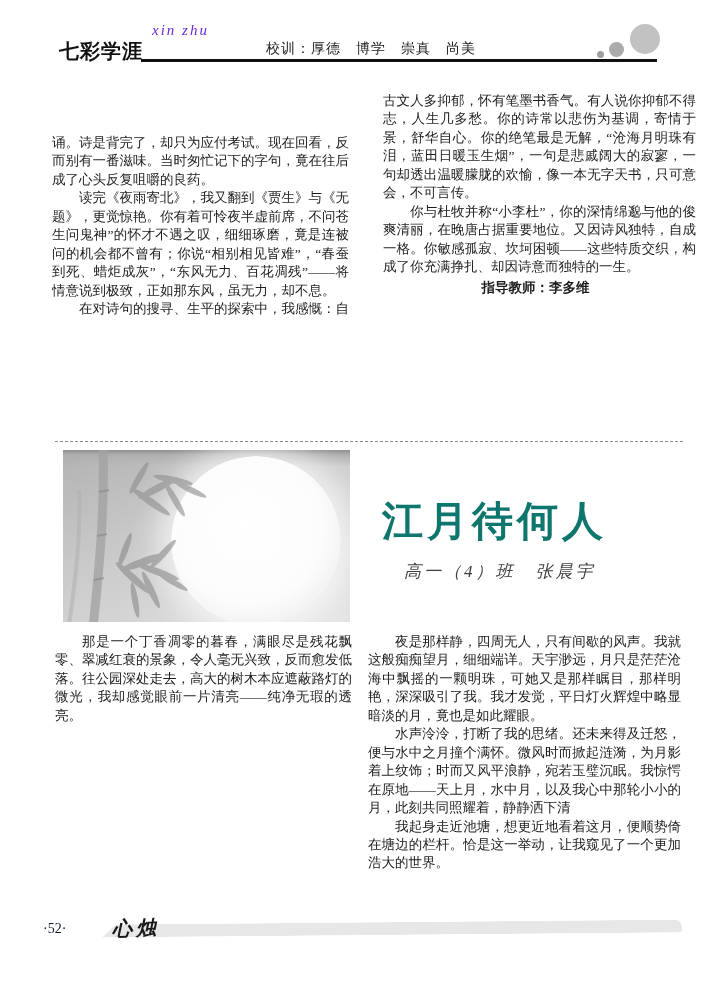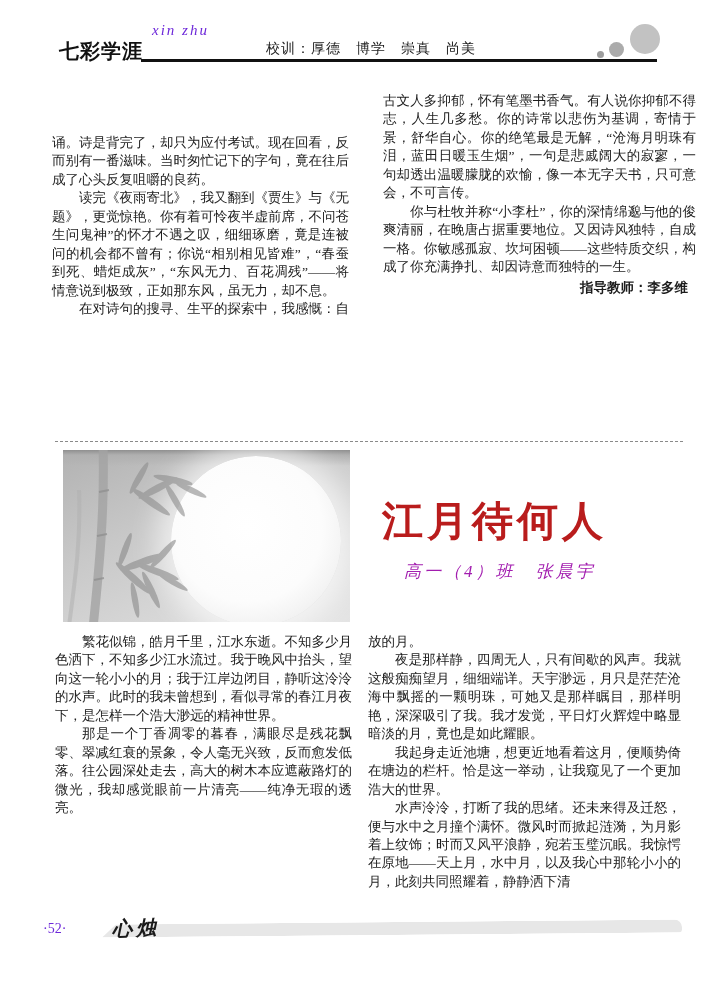--- a/index.html
+++ b/index.html
@@ -21,44 +21,44 @@
   .dot-l{left:630px;top:24px;width:30px;height:30px;background:#c2c2c2;}
 
   
   .col{position:absolute;font-size:13.5px;line-height:18.45px;text-align:justify;}
   .col p{margin:0;}
   .ind{text-indent:2em;}
   .a1-left{left:52px;top:86px;width:297px;margin-top:48px;}
   .a1-right{left:383px;top:86px;width:313px;margin-top:6px;}
   .a2-left{left:55px;top:633px;width:297px;}
   .a2-right{left:368px;top:633px;width:313px;}
-  .credit{text-align:right;font-weight:bold;font-family:"Liberation Sans",sans-serif;
+  .credit{text-align:center;font-weight:bold;font-family:"Liberation Sans",sans-serif;
           padding-right:8px;margin-top:2px !important;}
 
   
   .divider{position:absolute;left:55px;top:441px;width:628px;border-top:1.5px dashed #8a8a8a;}
 
   
   .moon-photo{position:absolute;left:63px;top:450px;width:287px;height:172px;overflow:hidden;
       background:
         linear-gradient(180deg,#8f8f8f 0px,#b0b0b0 5px,rgba(190,190,190,0) 16px),
         linear-gradient(155deg,#b2b2b2 0%,#c8c8c8 38%,#d8d8d8 72%,#e4e4e4 100%);}
   .moon{position:absolute;left:108px;top:6px;width:170px;height:170px;border-radius:50%;
       background:radial-gradient(circle at 45% 42%, #ffffff 0%, #fcfcfc 55%, #f0f0f0 78%, #e2e2e2 100%);
       box-shadow:0 0 28px 14px rgba(255,255,255,0.65);}
   .bamboo{position:absolute;left:0;top:0;}
 
   
   .essay-title{position:absolute;left:382px;top:494px;font-family:Liberation Mono, monospace;
-      font-weight:800;font-size:41px;letter-spacing:4px;color:#b91c1c;}
+      font-weight:800;font-size:41px;letter-spacing:4px;color:#0f766e;}
   .essay-byline{position:absolute;left:404px;top:560px;font-style:italic;font-size:17px;
-      letter-spacing:3px;color:#a21caf;font-family:"Liberation Serif",serif;}
+      letter-spacing:3px;color:#404040;font-family:"Liberation Serif",serif;}
 
   
-  .page-number{position:absolute;left:43px;top:921px;font-size:14px;color:#6d28d9;}
+  .page-number{position:absolute;left:43px;top:921px;font-size:14px;color:#0f172a;}
   .ribbon{position:absolute;left:102px;top:922px;width:580px;height:13px;background:#e7e7e7;
       transform:rotate(-0.5deg);border-radius:0 8px 3px 0;
       clip-path:polygon(14px 0,100% 0,100% 100%,0 100%);}
   .section-name{position:absolute;left:112px;top:915px;font-size:20px;font-weight:bold;
       font-style:italic;color:#1a1a1a;transform:rotate(-2deg);
       font-family:"Liberation Serif",serif;letter-spacing:4px;}
 </style>
 </head>
 <body>
 
@@ -112,28 +112,26 @@
         <ellipse cx="110" cy="132" rx="17" ry="3.0" transform="rotate(30 110 132)"></ellipse>
         <ellipse cx="72" cy="150" rx="18" ry="3.1" transform="rotate(80 72 150)"></ellipse>
       </g>
     </svg>
   </div>
 
   <div class="essay-title">江月待何人</div>
   <div class="essay-byline">高一（4）班　张晨宇</div>
 
   <div class="col a2-left">
-    <p class="ind">繁花似锦，皓月千里，江水东逝。不知多少月色洒下，不知多少江水流过。我于晚风中抬头，望向这一轮小小的月；我于江岸边闭目，静听这泠泠的水声。此时的我未曾想到，看似寻常的春江月夜下，是怎样一个浩大渺远的精神世界。</p>
     <p class="ind">那是一个丁香凋零的暮春，满眼尽是残花飘零、翠减红衰的景象，令人毫无兴致，反而愈发低落。往公园深处走去，高大的树木本应遮蔽路灯的微光，我却感觉眼前一片清亮——纯净无瑕的透亮。</p>
   </div>
 
   <div class="col a2-right">
-    <p>放的月。</p>
     <p class="ind">夜是那样静，四周无人，只有间歇的风声。我就这般痴痴望月，细细端详。天宇渺远，月只是茫茫沧海中飘摇的一颗明珠，可她又是那样瞩目，那样明艳，深深吸引了我。我才发觉，平日灯火辉煌中略显暗淡的月，竟也是如此耀眼。</p>
+    <p class="ind">水声泠泠，打断了我的思绪。还未来得及迁怒，便与水中之月撞个满怀。微风时而掀起涟漪，为月影着上纹饰；时而又风平浪静，宛若玉璧沉眠。我惊愕在原地——天上月，水中月，以及我心中那轮小小的月，此刻共同照耀着，静静洒下清</p>
     <p class="ind">我起身走近池塘，想更近地看着这月，便顺势倚在塘边的栏杆。恰是这一举动，让我窥见了一个更加浩大的世界。</p>
-    <p class="ind">水声泠泠，打断了我的思绪。还未来得及迁怒，便与水中之月撞个满怀。微风时而掀起涟漪，为月影着上纹饰；时而又风平浪静，宛若玉璧沉眠。我惊愕在原地——天上月，水中月，以及我心中那轮小小的月，此刻共同照耀着，静静洒下清</p>
   </div>
 
   <div class="page-number">·52·</div>
   <div class="ribbon"></div>
   <div class="section-name">心烛</div>
 
 </div>
 
 </body></html>

